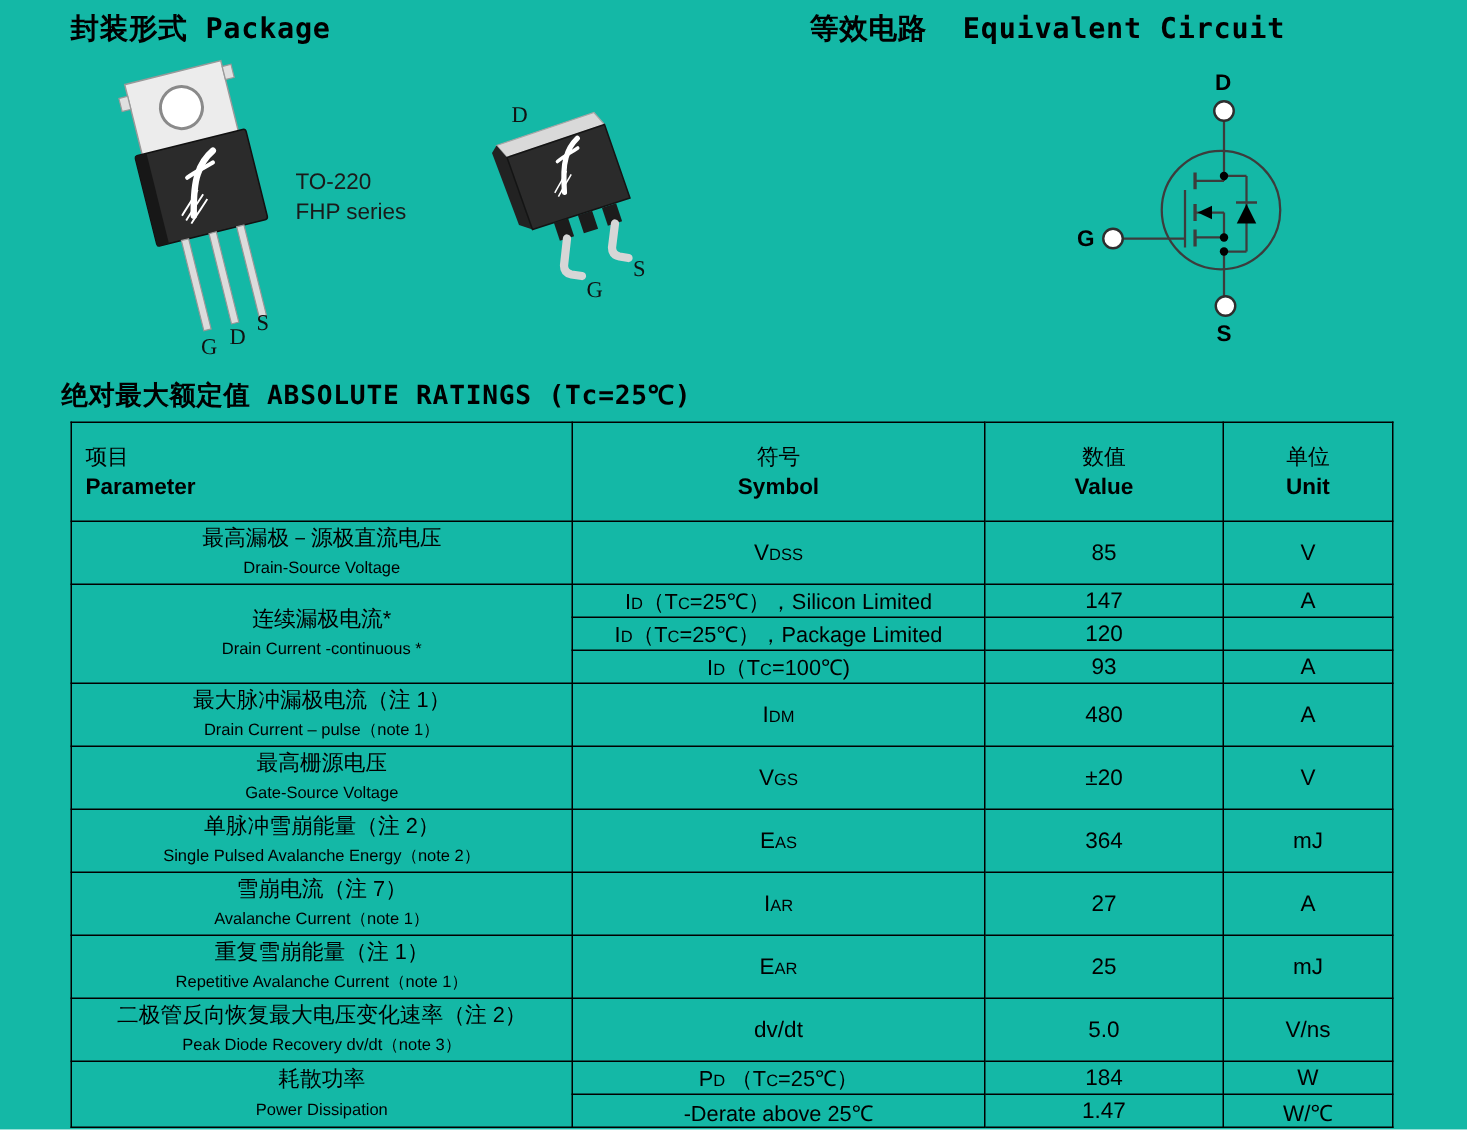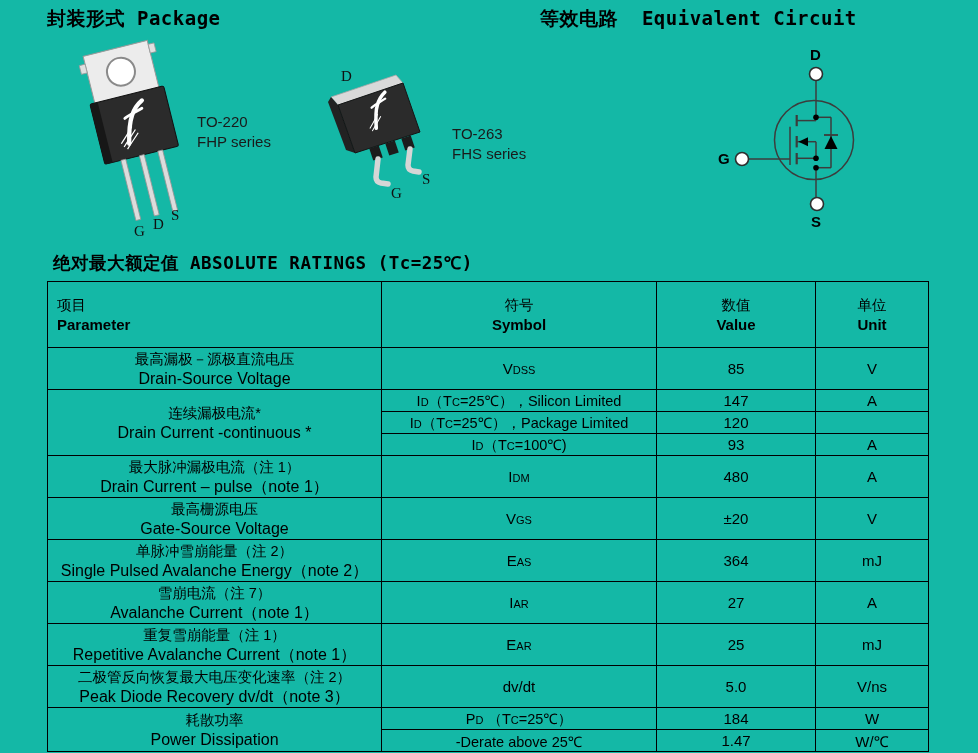--- a/index.html
+++ b/index.html
@@ -7,40 +7,40 @@
     position:relative; width:978px; height:753px; overflow:hidden;
     background:#14b8a6; color:#000;
     font-family:"Liberation Sans", sans-serif;
   }
   .heading {
     position:absolute; font-family:"DejaVu Sans Mono", monospace;
     font-weight:bold; font-size:19px; letter-spacing:0.5px; white-space:pre;
   }
   .h-package { left:47px; top:6px; }
   .h-circuit { left:540px; top:6px;text-align:center; }
-  .h-ratings { left:53px; top:250px; font-size:17.5px; }
+  .h-ratings { left:41px; top:250px; font-size:17.5px; }
 
   .fig { position:absolute; }
   .caption { position:absolute; font-size:15px; line-height:20px; color:#1a1a1a; }
   .cap-to220 { left:197px; top:112px; }
   .cap-to263 { left:452px; top:124px; }
 
   svg text.pin { font-family:"Liberation Serif", serif; font-size:15px; fill:#111; }
   svg text.term { font-family:"Liberation Sans", sans-serif; font-size:15px; font-weight:bold; fill:#000; }
 
   .ratings-wrap { position:absolute; left:47px; top:281px; }
   table.ratings { border-collapse:collapse; table-layout:fixed; width:881px;padding-left:36px; }
   table.ratings td, table.ratings th { border:1.5px solid #000; padding:0; vertical-align:middle; }
   table.ratings th { height:65px; font-weight:normal; }
   th .zh, td.param .zh { font-size:14.5px; line-height:20px; }
   th .en { font-weight:bold; font-size:15px; line-height:20px; }
   th.param-h { text-align:left; }
   th.param-h .zh, th.param-h .en { padding-left:9px; }
   td.param { text-align:center; padding:2px 4px 2px 9px; }
-  td.param .en { font-size:16px; line-height:20px; }
+  td.param .en { font-size:11px; line-height:20px; }
   td.sym, td.val, td.unit { text-align:center; font-size:15px; }
   tr.h42 { height:42px; } tr.h21 { height:21px; } tr.h22 { height:22px; }
   tr.h21 td.sym, tr.h22 td.sym { font-size:14.5px; }
   .sub { font-size:11px; }
 </style>
 </head>
 <body>
 
 <div class="page">
 
@@ -87,24 +87,20 @@
     </g>
     <line x1="76" y1="92" x2="80" y2="104" stroke="#1c1c1c" stroke-width="10"></line>
     <line x1="92" y1="87" x2="96" y2="99" stroke="#1c1c1c" stroke-width="10"></line>
     <line x1="108" y1="82" x2="112" y2="94" stroke="#1c1c1c" stroke-width="10"></line>
     <path d="M80,104 L78,122 Q78,127 83,128 L90,129" stroke="#d6d6d6" stroke-width="5.5" fill="none" stroke-linecap="round" stroke-linejoin="round"></path>
     <path d="M112,94 L110,110 Q110,115 115,116 L121,117" stroke="#d6d6d6" stroke-width="5.5" fill="none" stroke-linecap="round" stroke-linejoin="round"></path>
     <text class="pin" x="43" y="26">D</text>
     <text class="pin" x="93" y="143">G</text>
     <text class="pin" x="124" y="129">S</text>
   </svg>
-  <div class="caption cap-to263">
-    <div>TO-263</div>
-    <div>FHS series</div>
-  </div>
 
   <svg class="fig" style="left:700px; top:42px;" width="205" height="195" viewBox="0 0 205 195">
     <g stroke="#3c3c3c" stroke-width="1.5" fill="none">
       <circle cx="114" cy="98" r="39.5"></circle>
       <line x1="116" y1="38.5" x2="116" y2="78.6"></line>
       <line x1="116" y1="78.6" x2="96.7" y2="78.6"></line>
       <line x1="90" y1="84.7" x2="90" y2="123"></line>
       <line x1="48.5" y1="117" x2="90" y2="117"></line>
       <line x1="96.7" y1="73" x2="96.7" y2="84.2" stroke-width="2.2"></line>
       <line x1="96.7" y1="94" x2="96.7" y2="105.4" stroke-width="2.2"></line>

